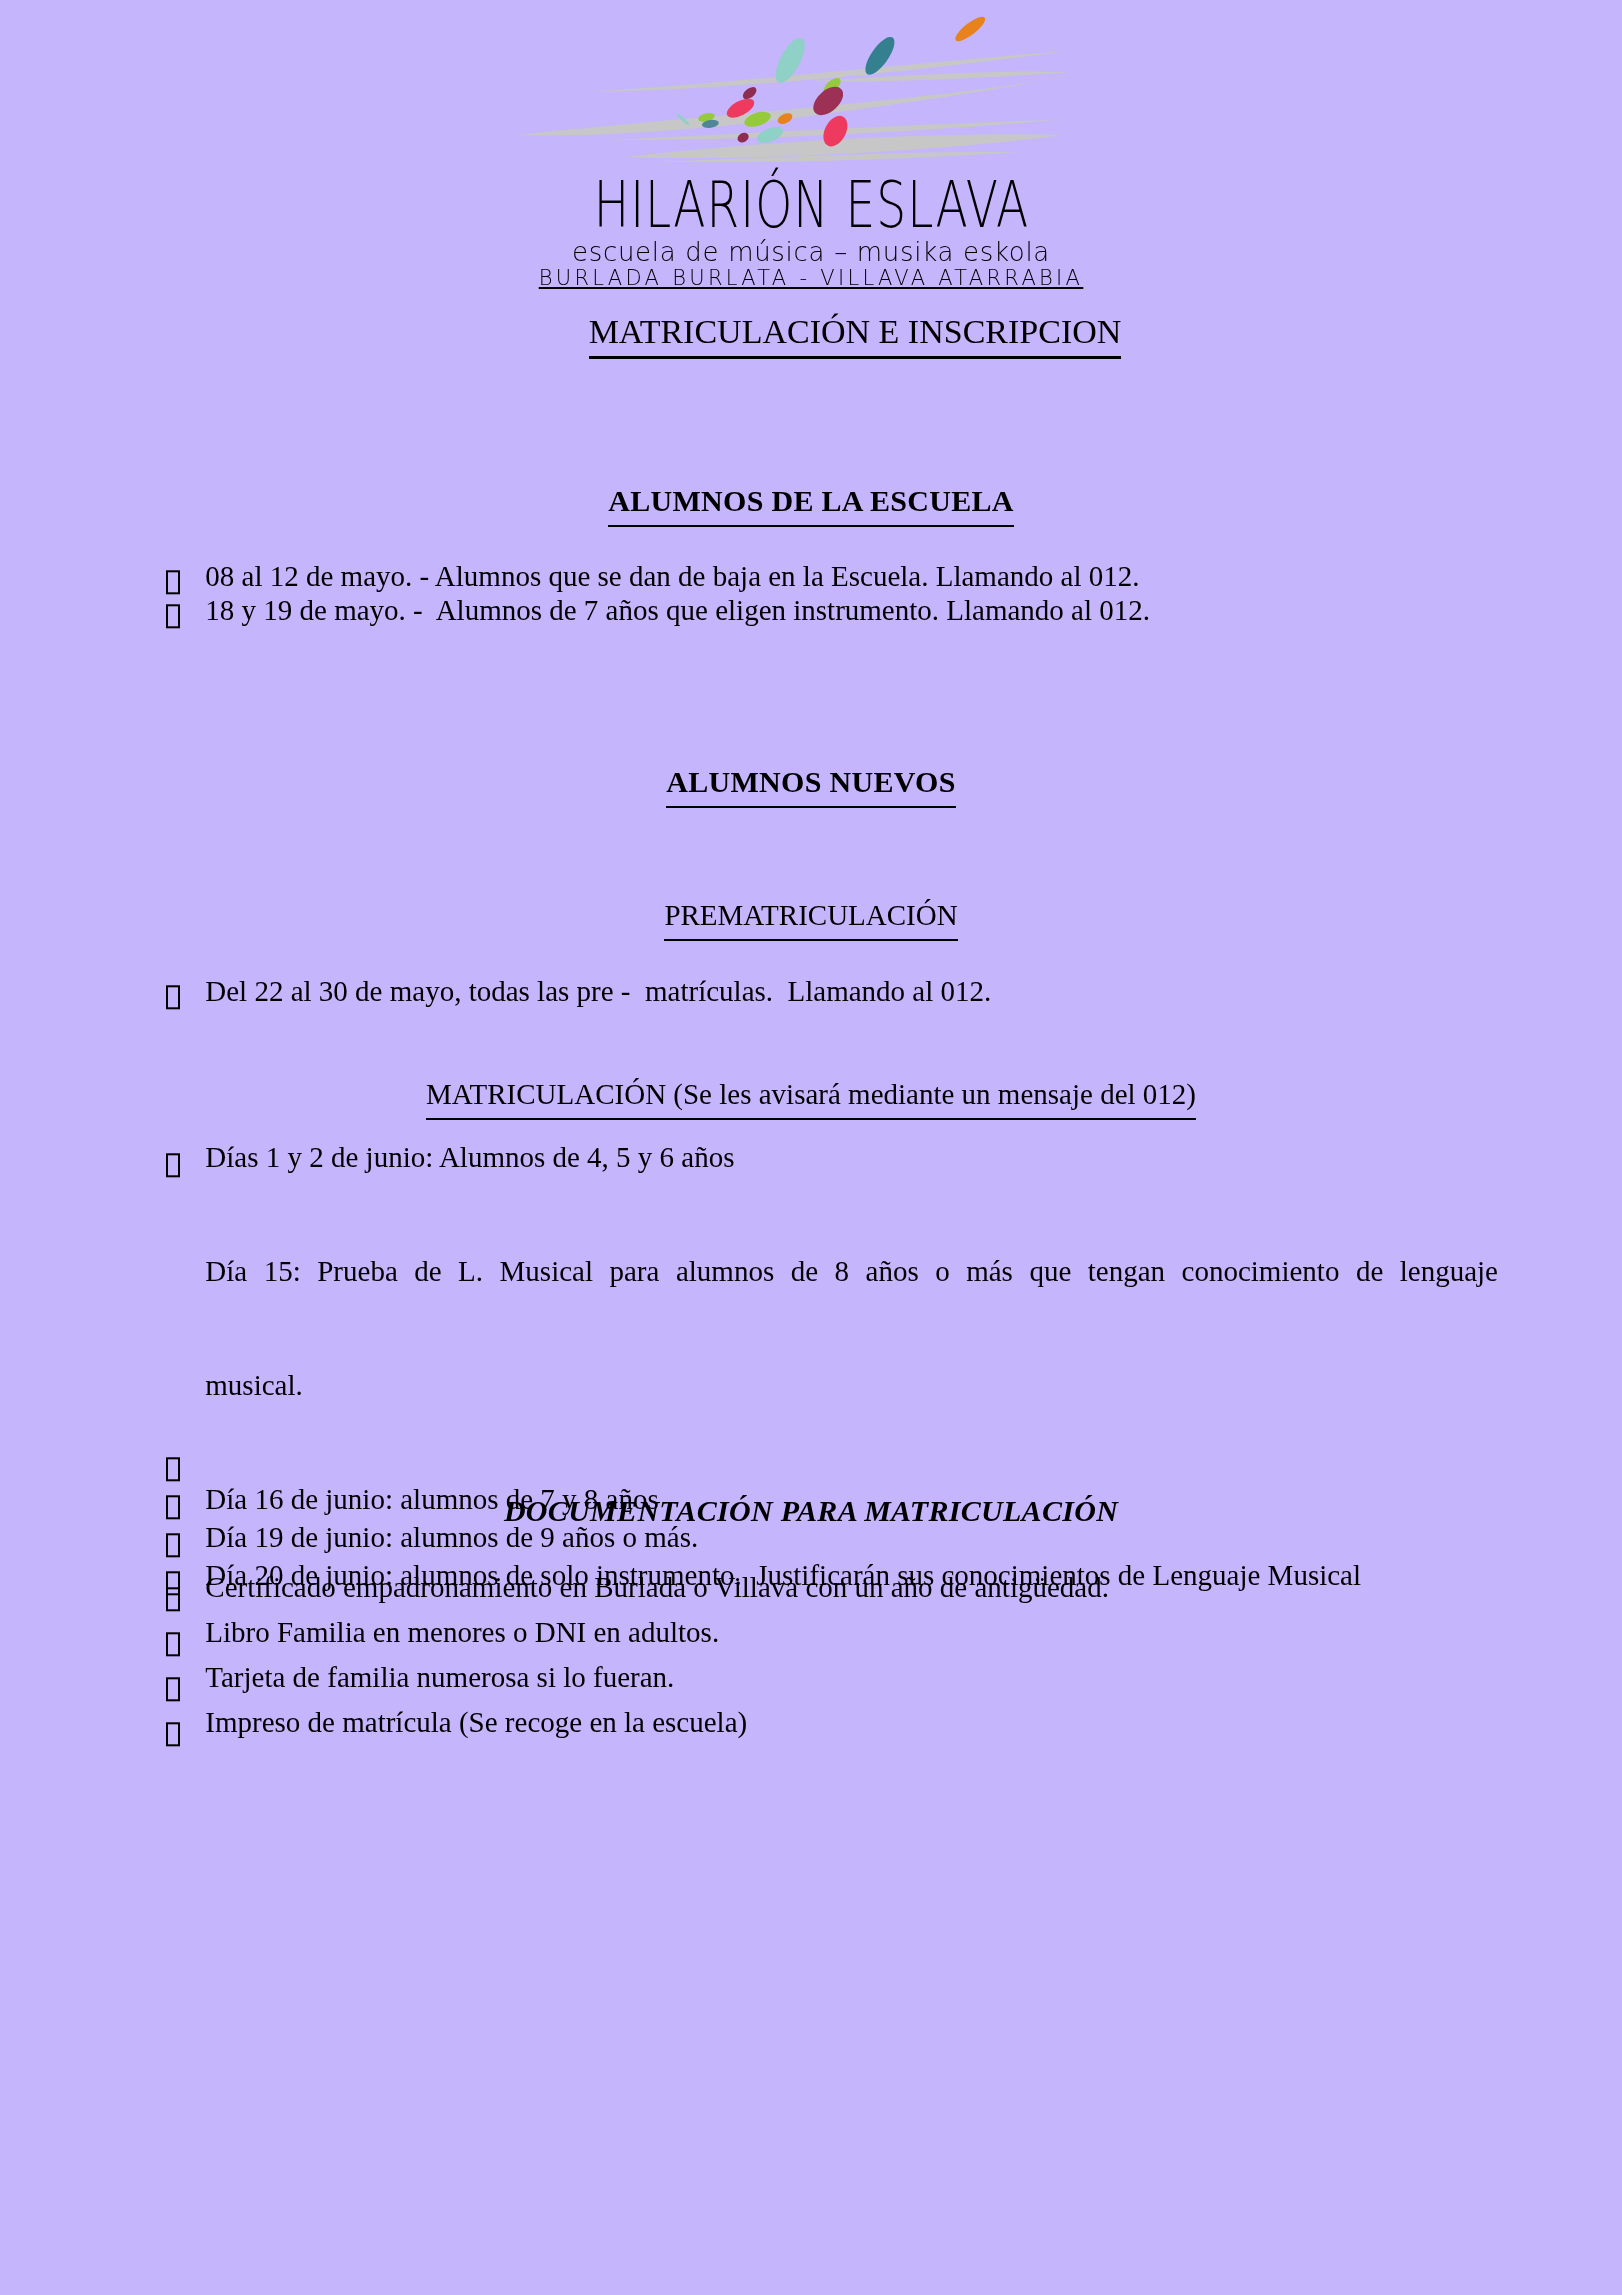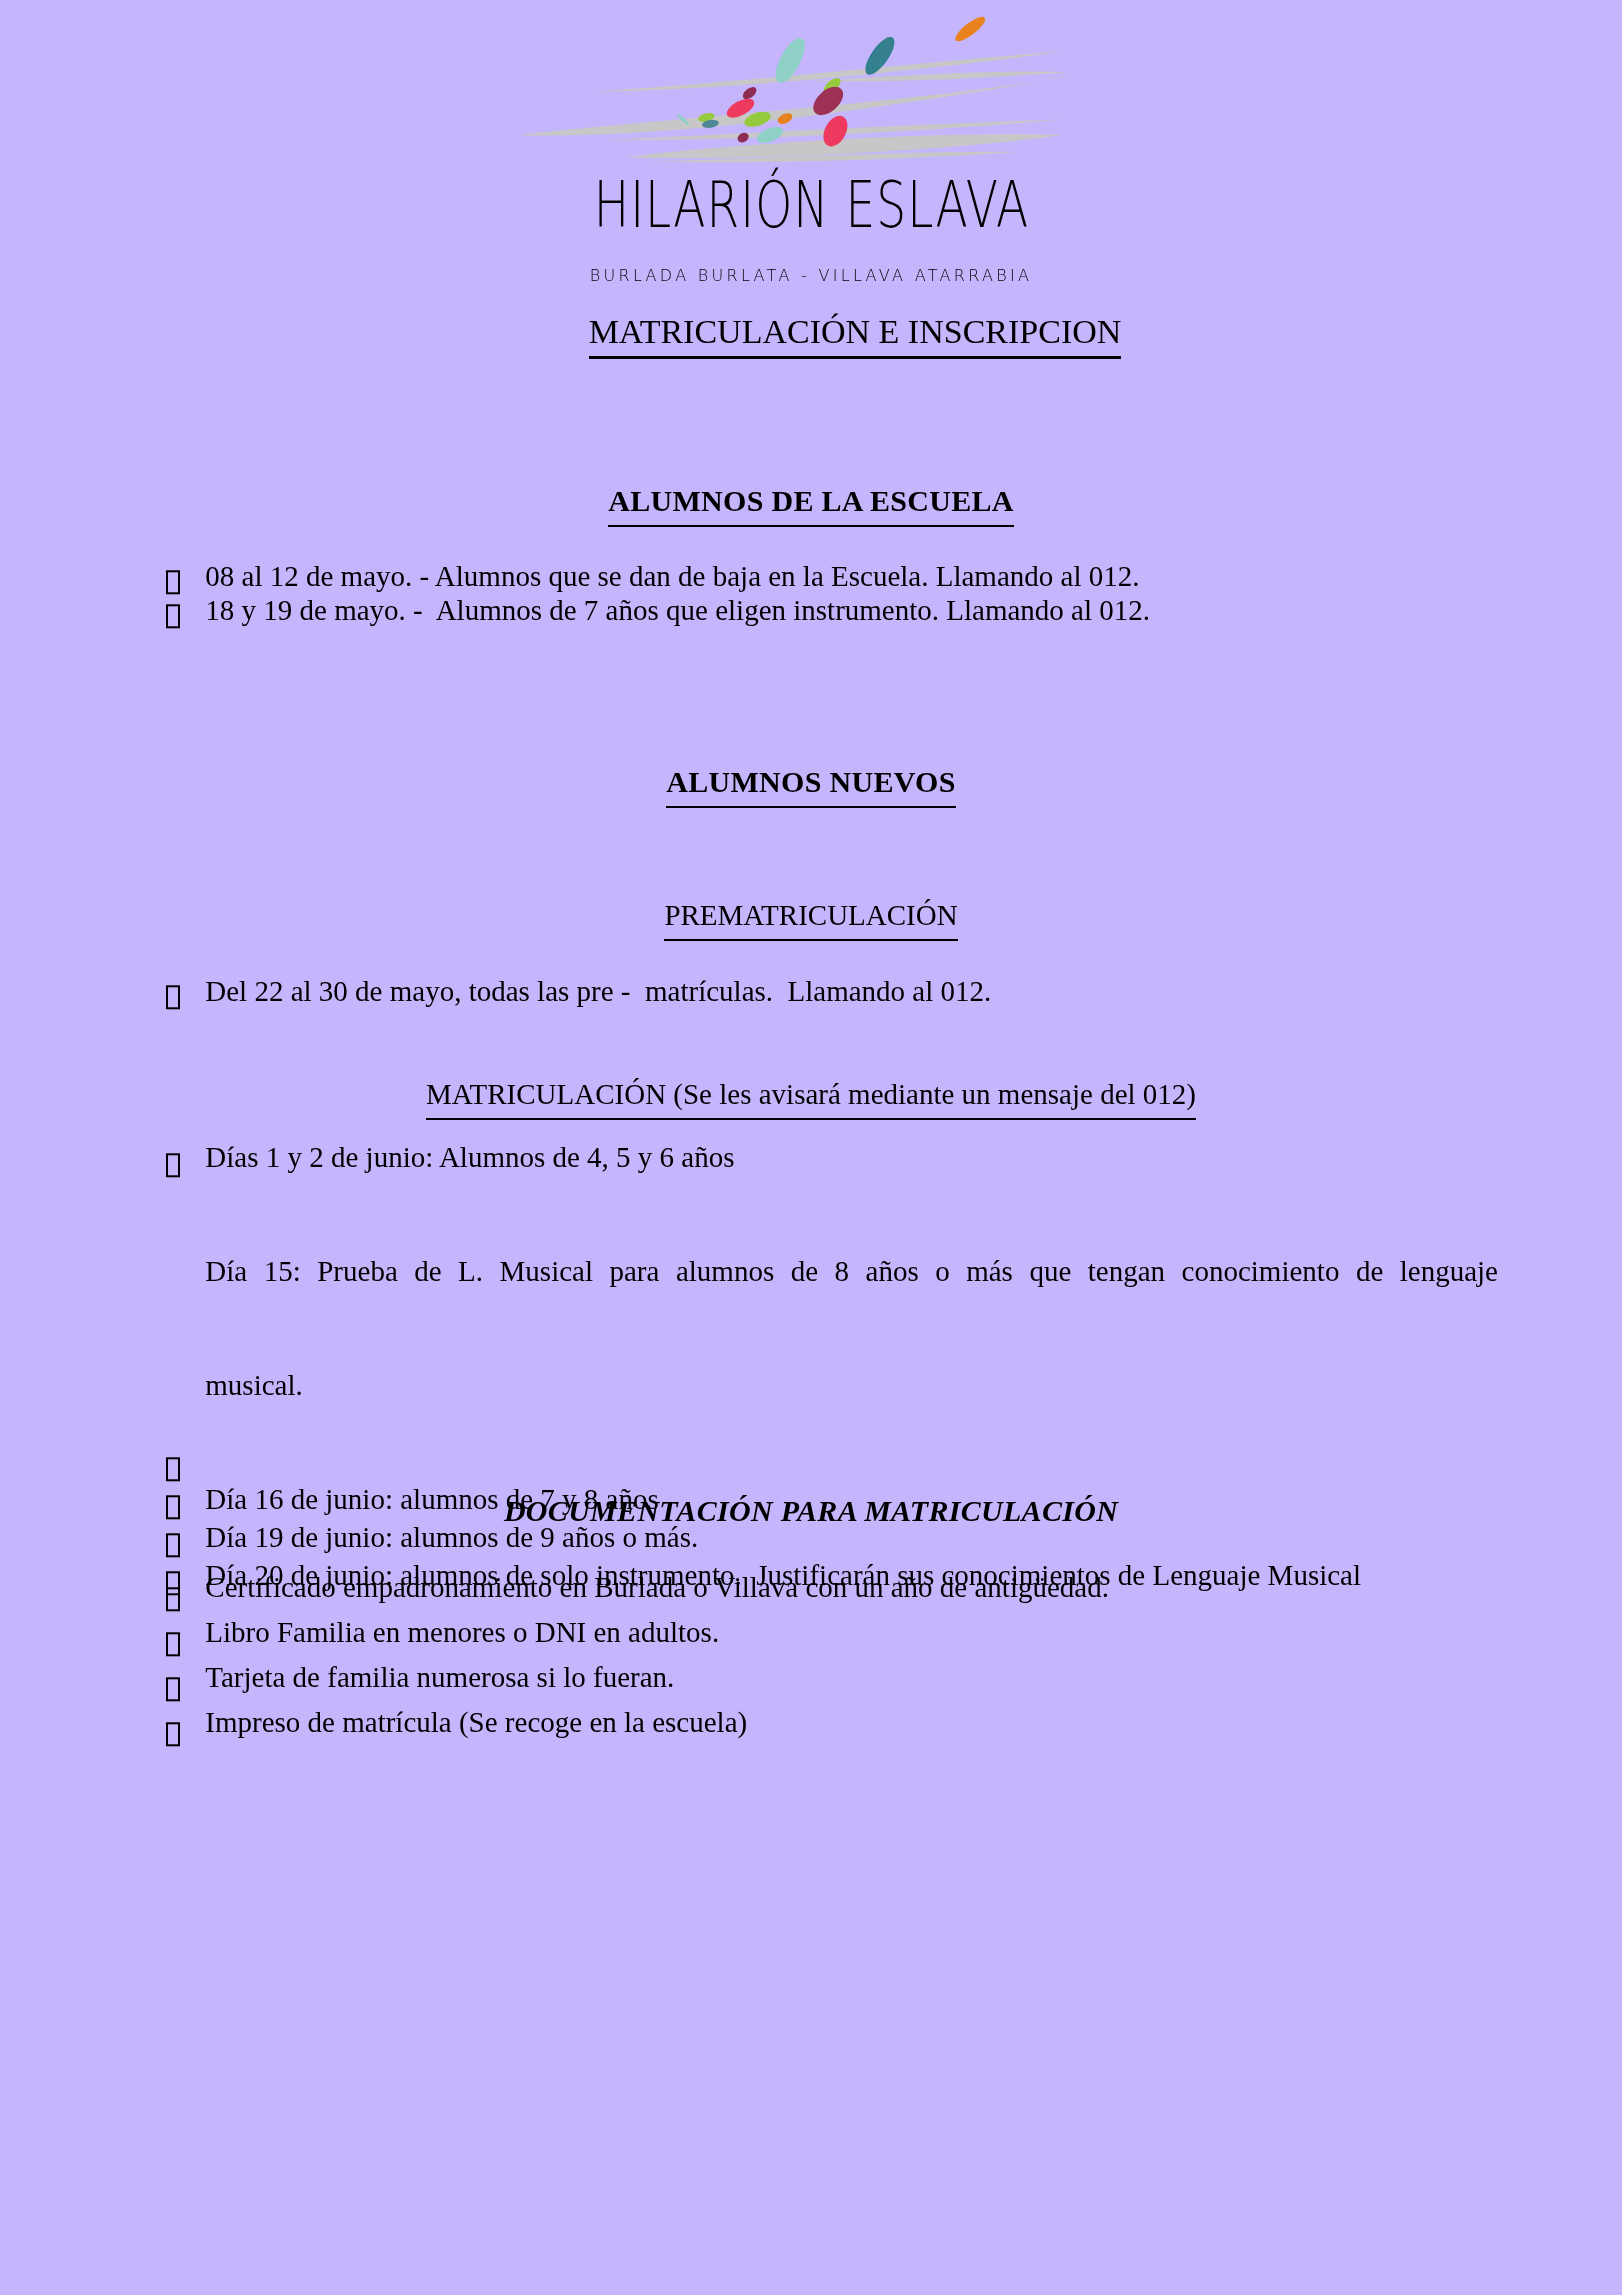--- a/index.html
+++ b/index.html
@@ -8,21 +8,21 @@
     font-family:"Liberation Serif","DejaVu Serif",serif; color:#000; overflow:hidden;
   }
   .cl { position:absolute; left:0; width:100%; text-align:center; line-height:1.2; }
   .logo-graphic { position:absolute; left:497px; top:0; width:576px; height:164px; }
   .logo-name  { top:167px; font-family:"DejaVu Sans","Liberation Sans",sans-serif;
                 font-weight:200; font-stretch:condensed; font-size:62px; letter-spacing:1.3px; }
   .logo-name .squeeze { display:inline-block; transform:scale(0.76,1.04); transform-origin:center top; }
   .logo-tagline { top:237px; font-family:"DejaVu Sans","Liberation Sans",sans-serif;
                   font-weight:300; font-stretch:condensed; font-size:26px; letter-spacing:0.7px; }
   .logo-locality { top:266px; font-family:"DejaVu Sans","Liberation Sans",sans-serif;
-                   font-weight:300; font-stretch:condensed; font-size:16px; letter-spacing:3.3px; }
+                   font-weight:300; font-stretch:condensed; font-size:21px; letter-spacing:3.3px;text-decoration:underline; }
   .doc-title { top:312px; font-size:34px;padding-left:44px; }
   .h-bold { font-size:30px; font-weight:bold; letter-spacing:0.3px; }
   .h-reg  { font-size:29px; }
   .u5 { display:inline-block; border-bottom:3.9px solid #000; padding-bottom:3.3px; }
   .u4 { display:inline-block; border-bottom:2.6px solid #000; padding-bottom:6px; }
   .list { position:absolute; left:150px; width:1348px; font-size:29px; }
   .li { display:flex; align-items:flex-end;margin-left:16px; }
   .tofu { flex:none; display:inline-block; width:9.8px; height:19.6px;
           border:2px solid #000; margin-right:25.5px; transform:translateY(1.3px); }
   .li-text { white-space:pre-wrap; flex:1; }
@@ -60,20 +60,21 @@
       <ellipse cx="1200" cy="181" rx="12" ry="7" transform="rotate(-25 1200 181)" fill="#e8821c"></ellipse>
       <ellipse cx="1136" cy="210" rx="9" ry="7" transform="rotate(-30 1136 210)" fill="#8e2c52"></ellipse>
       <ellipse cx="1177" cy="206" rx="21" ry="10" transform="rotate(-22 1177 206)" fill="#8fd0c7"></ellipse>
       <ellipse cx="1277" cy="200" rx="25" ry="16" transform="rotate(-62 1277 200)" fill="#ee3a5f"></ellipse>
     </g>
   </svg>
 
   <div class="cl logo-name">
     <span class="squeeze">HILARIÓN ESLAVA</span>
   </div>
+  <div class="cl logo-tagline">escuela de música – musika eskola</div>
   <div class="cl logo-locality">BURLADA BURLATA - VILLAVA ATARRABIA</div>
 
   <div class="cl doc-title">
     <span class="u5">MATRICULACIÓN E INSCRIPCION</span>
   </div>
 
   <div class="cl h-bold" style="top:483px;">
     <span class="u4">ALUMNOS DE LA ESCUELA</span>
   </div>
   <div class="list lh52" style="top:559px;">

